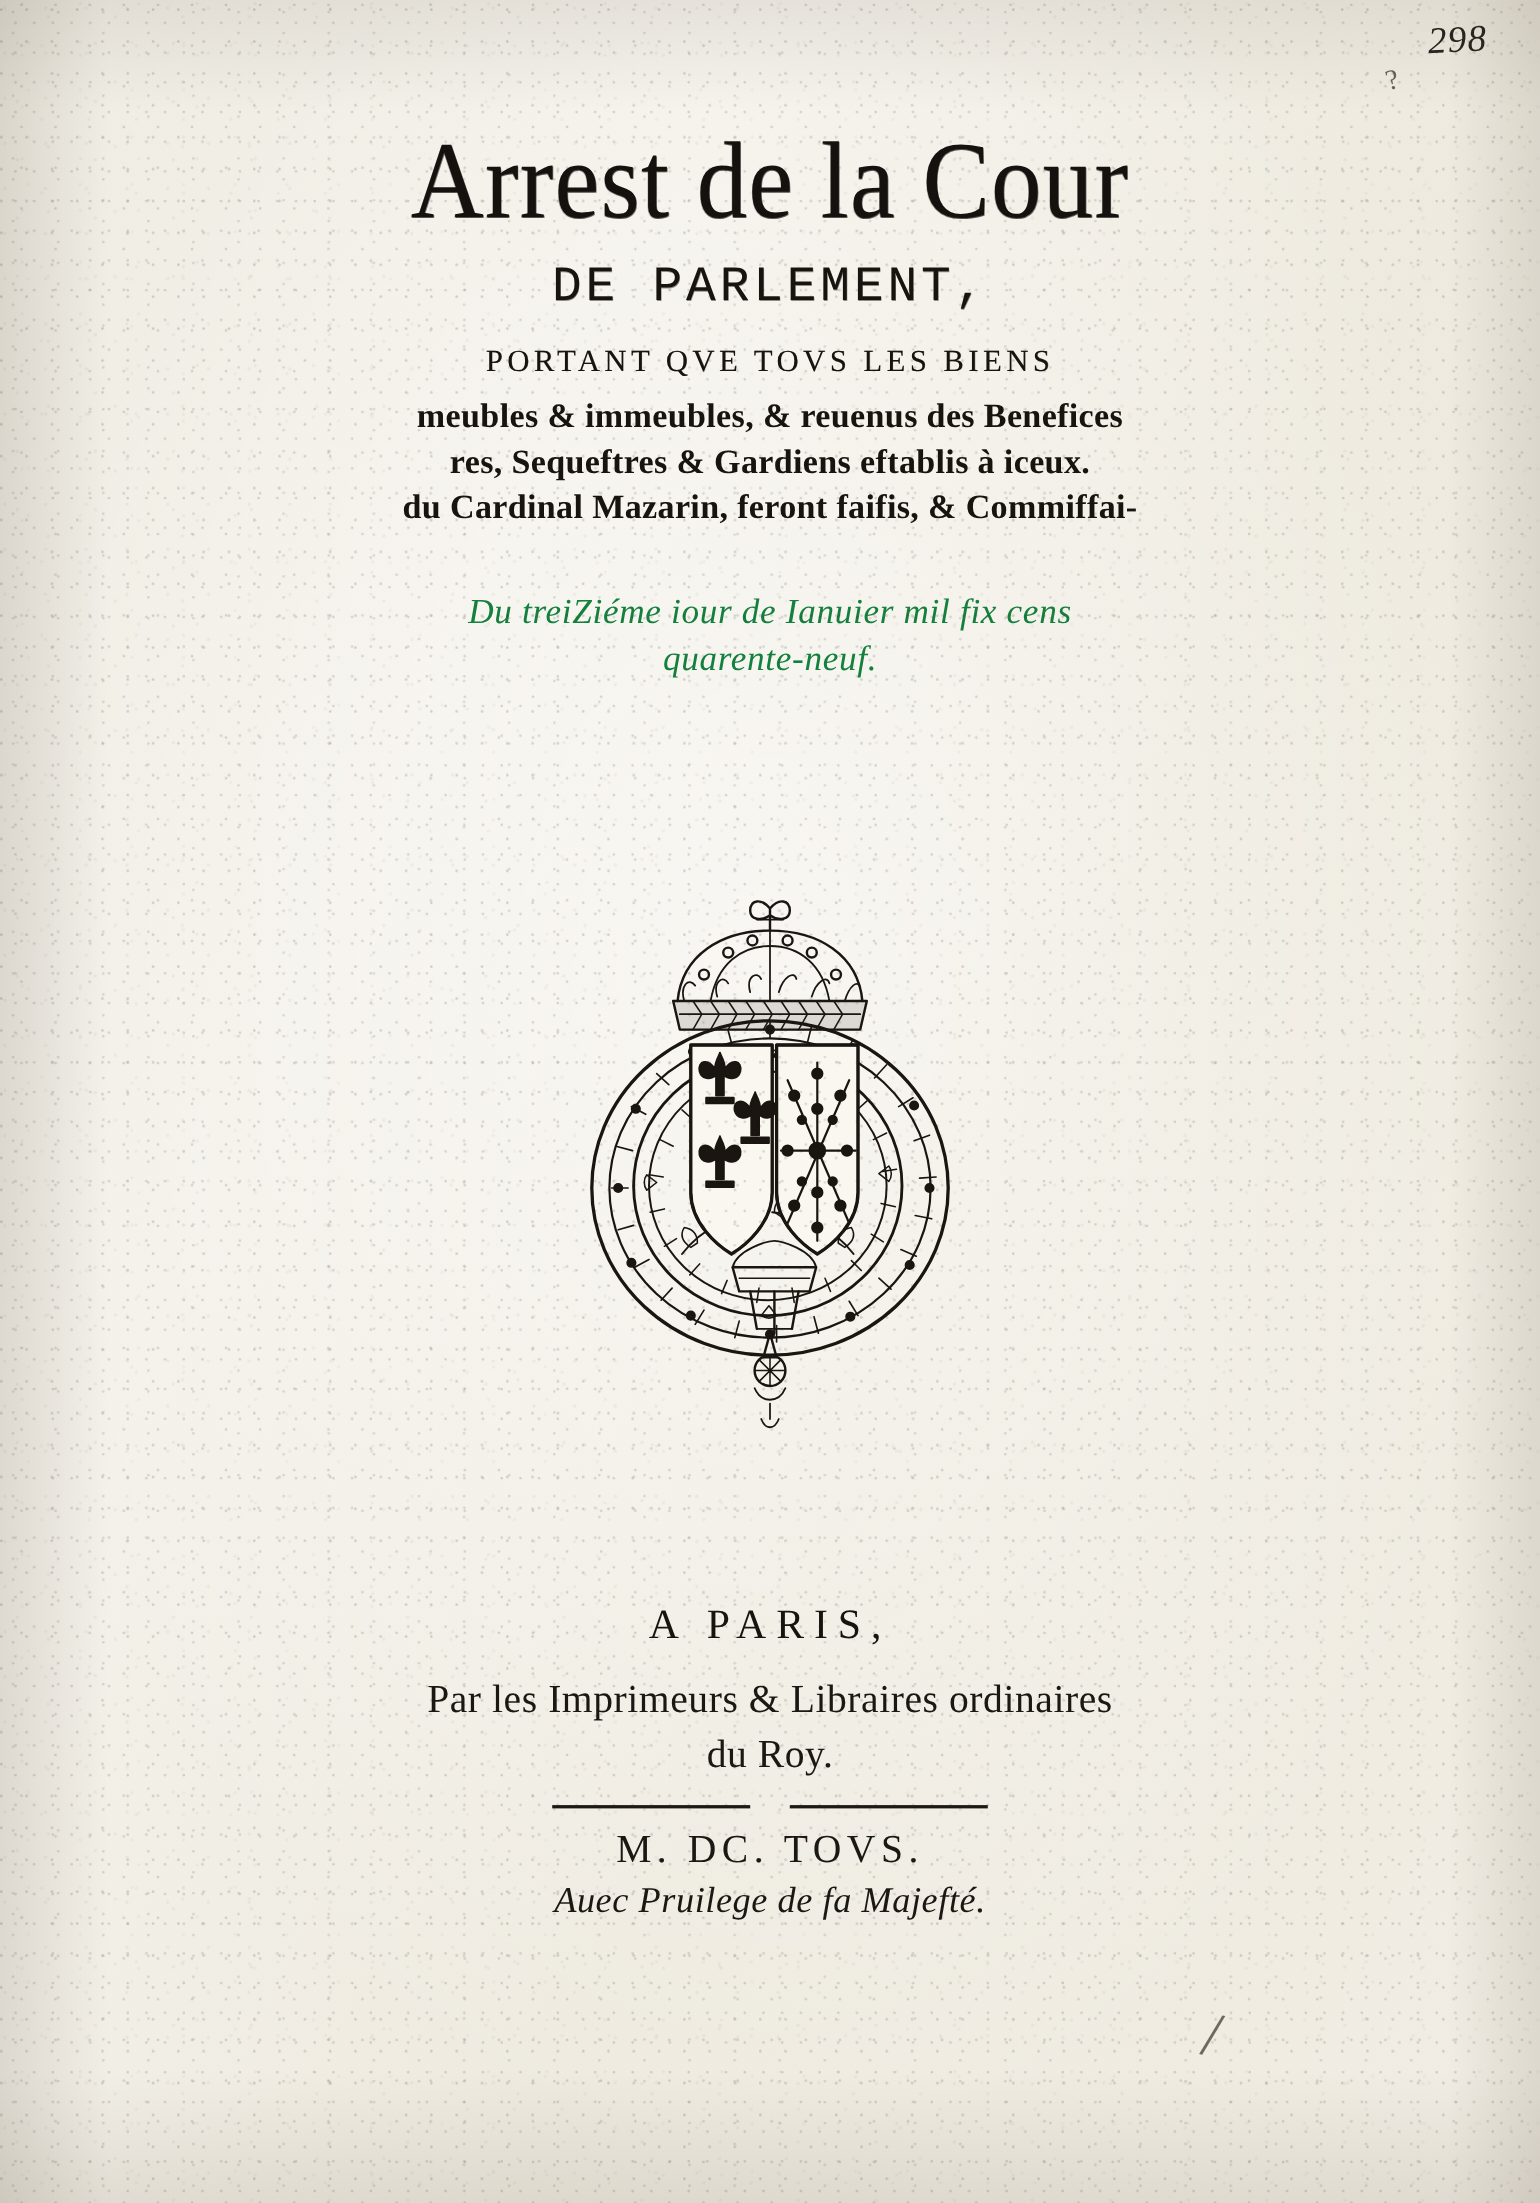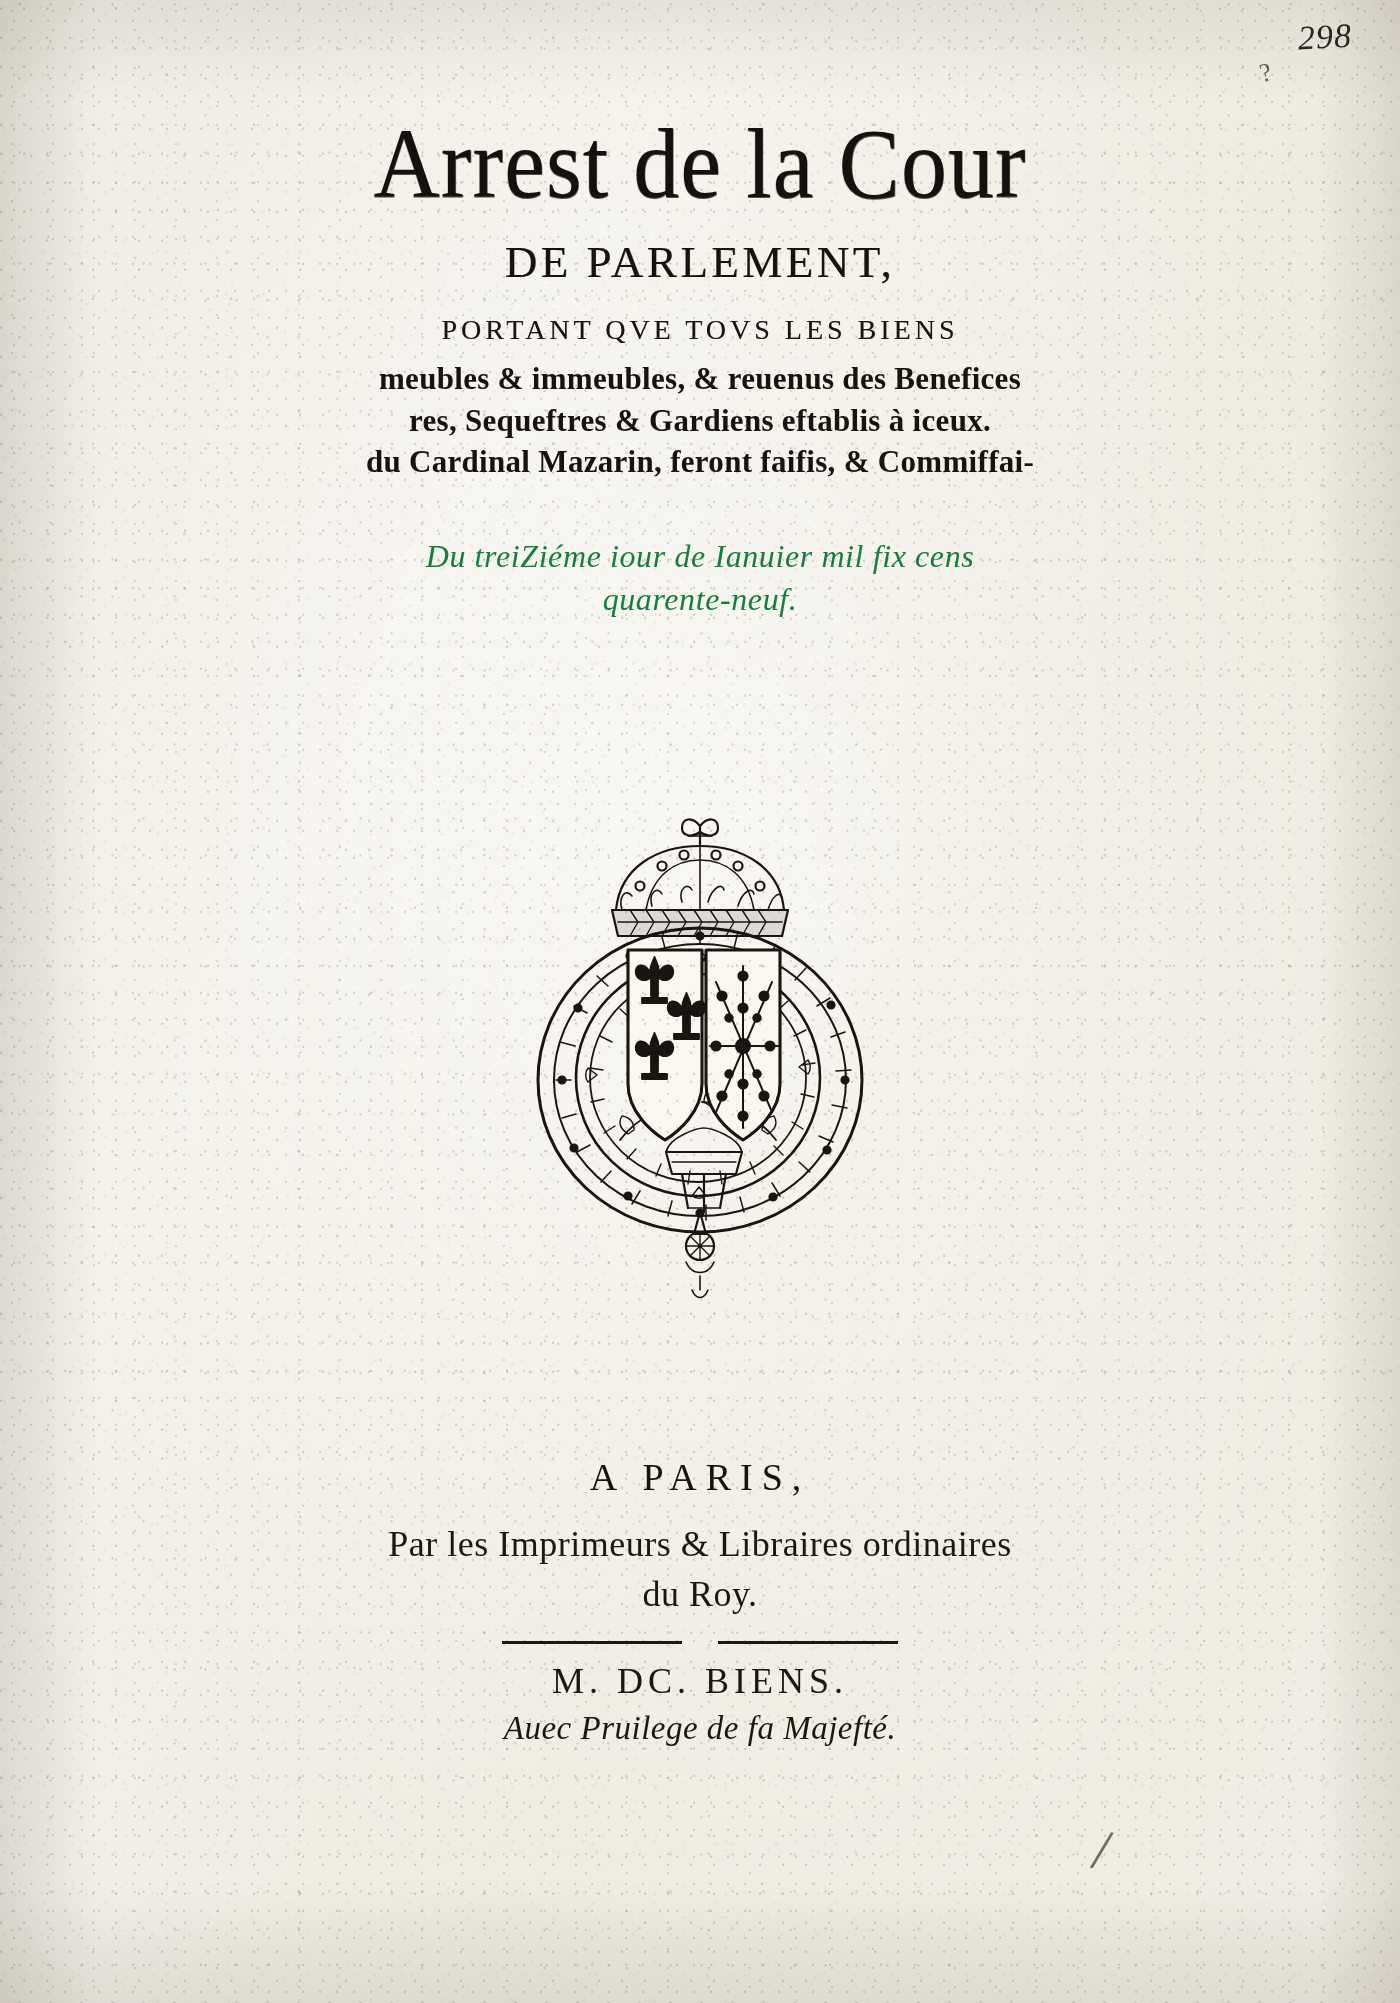--- a/index.html
+++ b/index.html
@@ -90,20 +90,21 @@
     font-weight: 400;
     text-shadow: 0.6px 0.4px 0 rgba(20,16,12,0.55), -0.4px 0.3px 0 rgba(20,16,12,0.35);
     transform: scaleY(1.08);
   }
   .title-sub1 {
     margin-top: 26px;
     font-size: 45px;
     letter-spacing: 3.5px;
     color: #17130f;
     text-shadow: 0.4px 0.3px 0 rgba(20,16,12,0.45);
+    font-family: Liberation Mono, monospace;
   }
   .title-sub2 {
     margin-top: 26px;
     font-size: 28px;
     letter-spacing: 4px;
     color: #17130f;
     text-shadow: 0.3px 0.3px 0 rgba(20,16,12,0.4);
   }
   .title-lines {
     margin-top: 12px;
@@ -383,21 +384,21 @@
     </div>
 
     <div class="imprint">
       <div class="imprint-city">A  PARIS,</div>
       <div class="imprint-line1">Par les Imprimeurs &amp; Libraires ordinaires</div>
       <div class="imprint-line2">du Roy.</div>
       <div class="rule-wrap">
         <span class="rule"></span>
         <span class="rule"></span>
       </div>
-      <div class="imprint-year">M. DC. BIENS.</div>
+      <div class="imprint-year">M. DC. TOVS.</div>
       <div class="imprint-privilege">Auec Pruilege de fa Majefté.</div>
     </div>
 
     <div class="pencil-slash">/</div>
   </div>
 
   <div id="speckle"></div>
 </div>
 
 </body></html>

